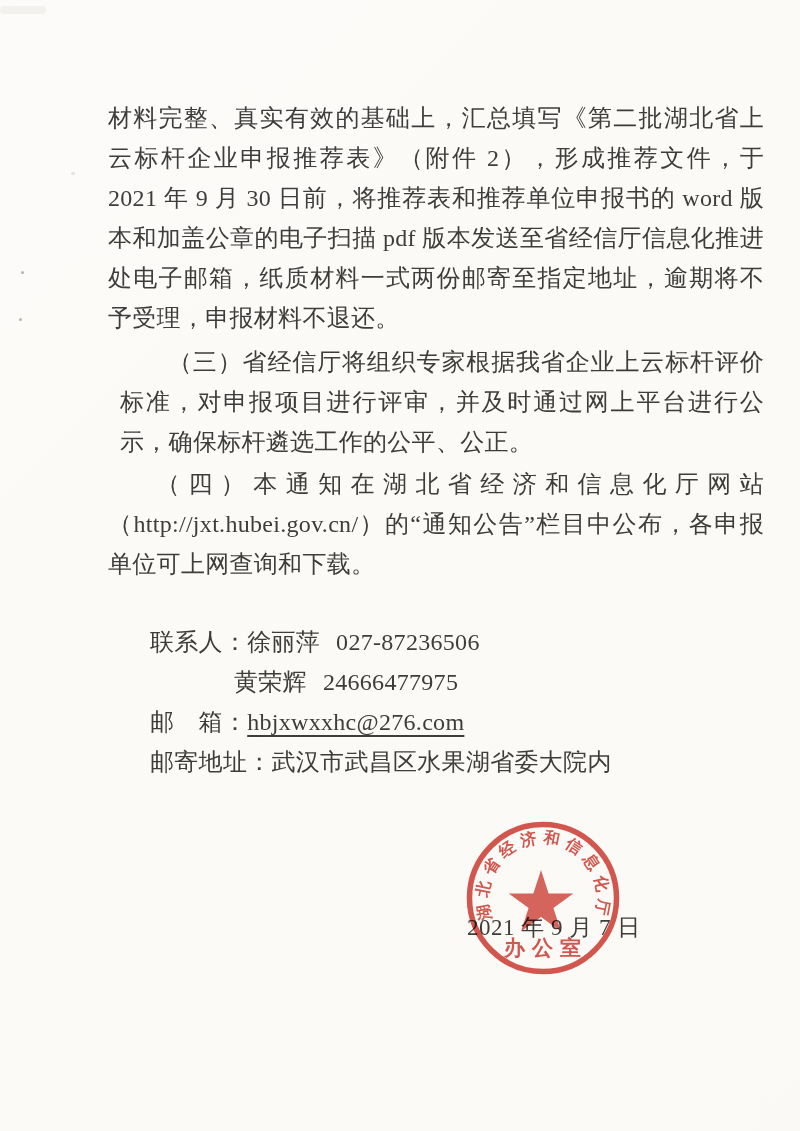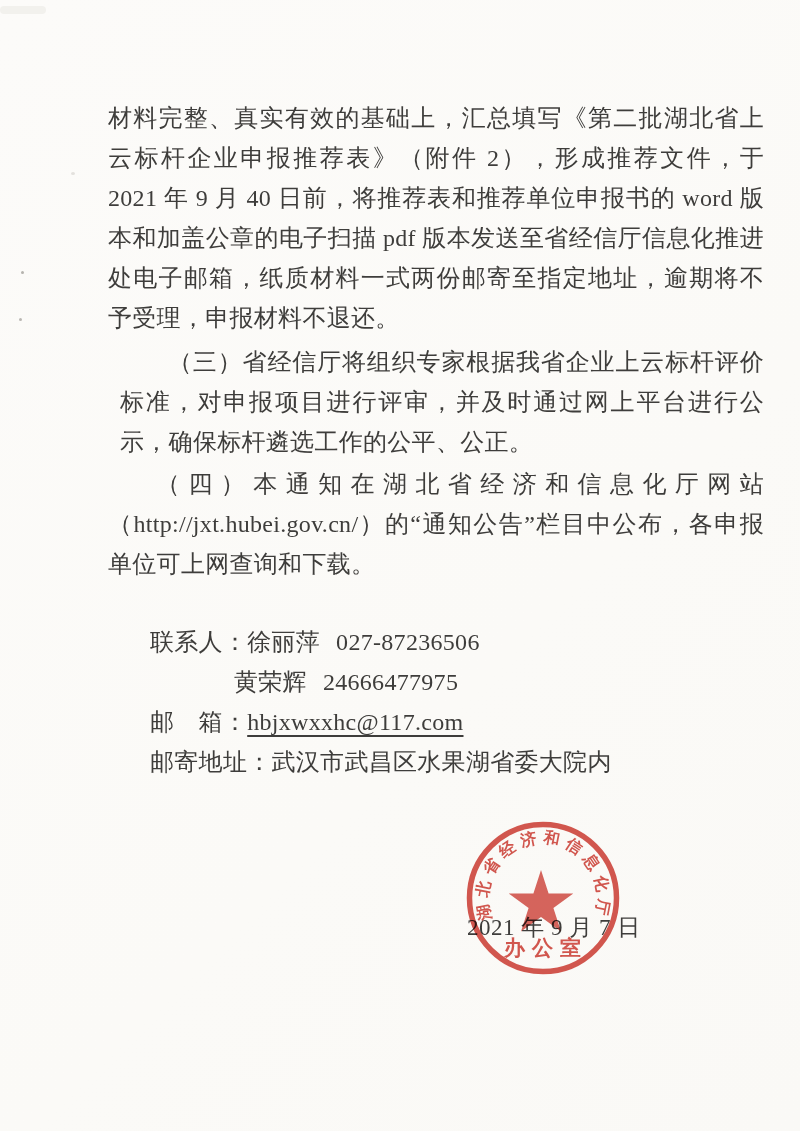--- a/index.html
+++ b/index.html
@@ -58,34 +58,34 @@
 <body>
 
 <div class="sheet">
 
   <div class="smudge"></div>
   <div class="speck s1"></div>
   <div class="speck s2"></div>
   <div class="speck s3"></div>
 
   <div class="body-text">
-    <p class="p1">材料完整、真实有效的基础上，汇总填写《第二批湖北省上云标杆企业申报推荐表》（附件 2），形成推荐文件，于 2021 年 9 月 40 日前，将推荐表和推荐单位申报书的 word 版本和加盖公章的电子扫描 pdf 版本发送至省经信厅信息化推进处电子邮箱，纸质材料一式两份邮寄至指定地址，逾期将不予受理，申报材料不退还。</p>
+    <p class="p1">材料完整、真实有效的基础上，汇总填写《第二批湖北省上云标杆企业申报推荐表》（附件 2），形成推荐文件，于 2021 年 9 月 30 日前，将推荐表和推荐单位申报书的 word 版本和加盖公章的电子扫描 pdf 版本发送至省经信厅信息化推进处电子邮箱，纸质材料一式两份邮寄至指定地址，逾期将不予受理，申报材料不退还。</p>
     <p class="p2">（三）省经信厅将组织专家根据我省企业上云标杆评价标准，对申报项目进行评审，并及时通过网上平台进行公示，确保标杆遴选工作的公平、公正。</p>
     <p class="p3">（四）本通知在湖北省经济和信息化厅网站（http://jxt.hubei.gov.cn/）的“通知公告”栏目中公布，各申报单位可上网查询和下载。</p>
   </div>
 
   <div class="contacts">
     <div class="contact-line">
       <span>联系人：</span><span>徐丽萍</span><span class="gap"></span><span>027-87236506</span>
     </div>
     <div class="contact-line second">
       <span>黄荣辉</span><span class="gap"></span><span>24666477975</span>
     </div>
     <div class="contact-line">
-      <span>邮　箱：</span><span class="email-value">hbjxwxxhc@117.com</span>
+      <span>邮　箱：</span><span class="email-value">hbjxwxxhc@276.com</span>
     </div>
     <div class="contact-line">
       <span>邮寄地址：</span><span>武汉市武昌区水果湖省委大院内</span>
     </div>
   </div>
 
   <div class="signature-date">2021 年 9 月 7 日</div>
 
   <svg class="seal" viewBox="0 0 160 160" xmlns="http://www.w3.org/2000/svg">
     <circle cx="80" cy="80" r="73.5" fill="none" stroke="#cf4138" stroke-width="5.5"></circle>

